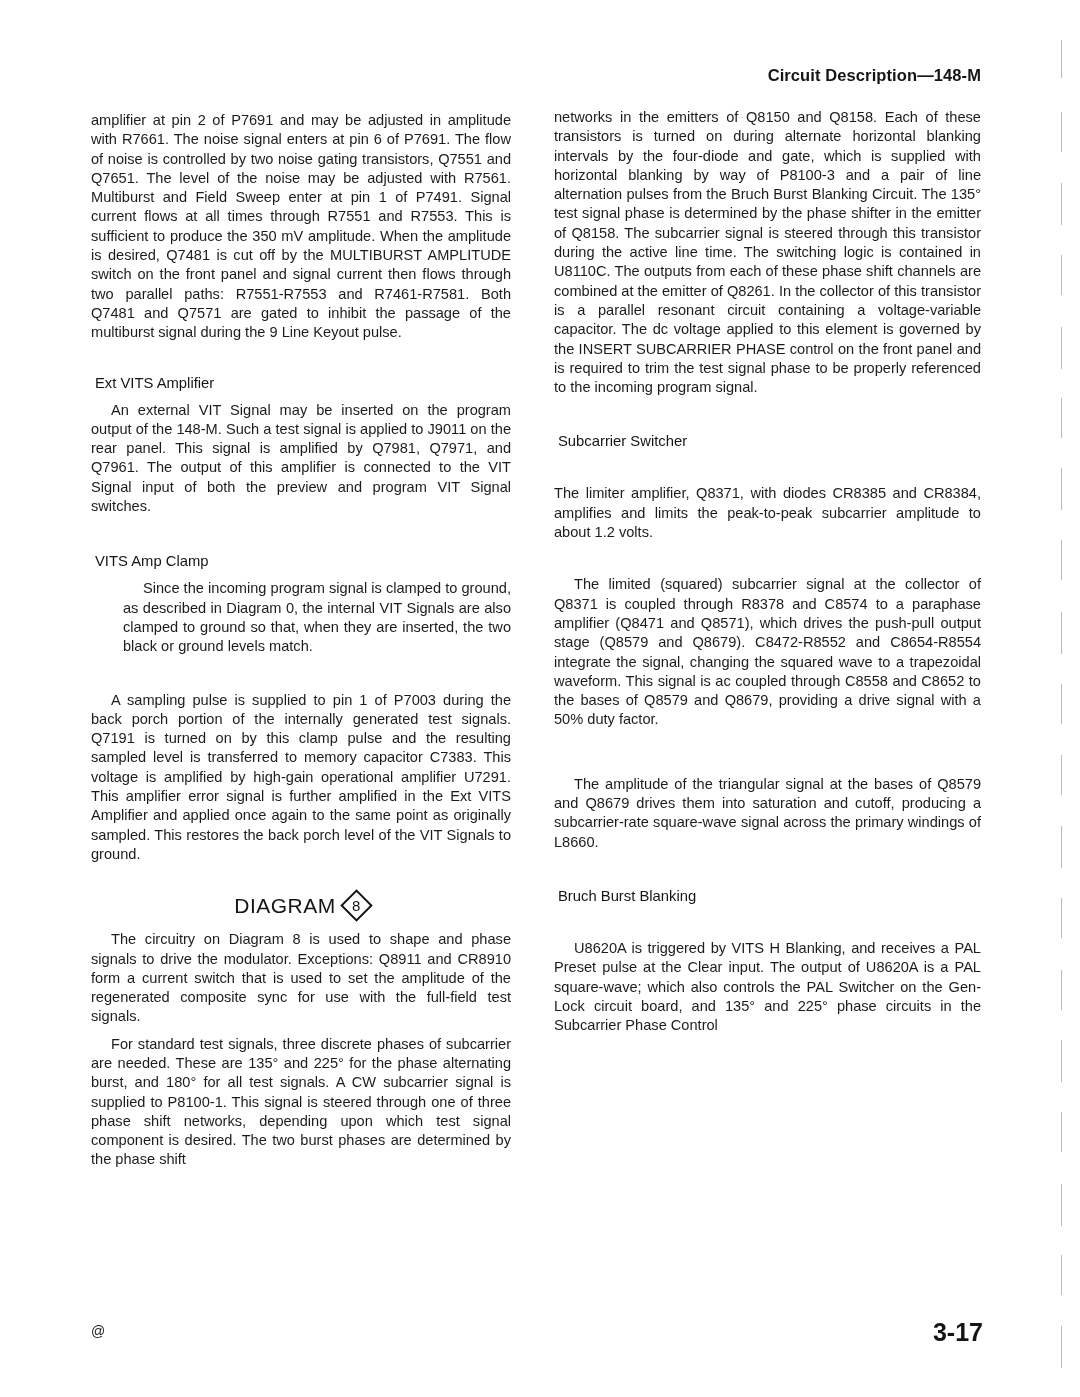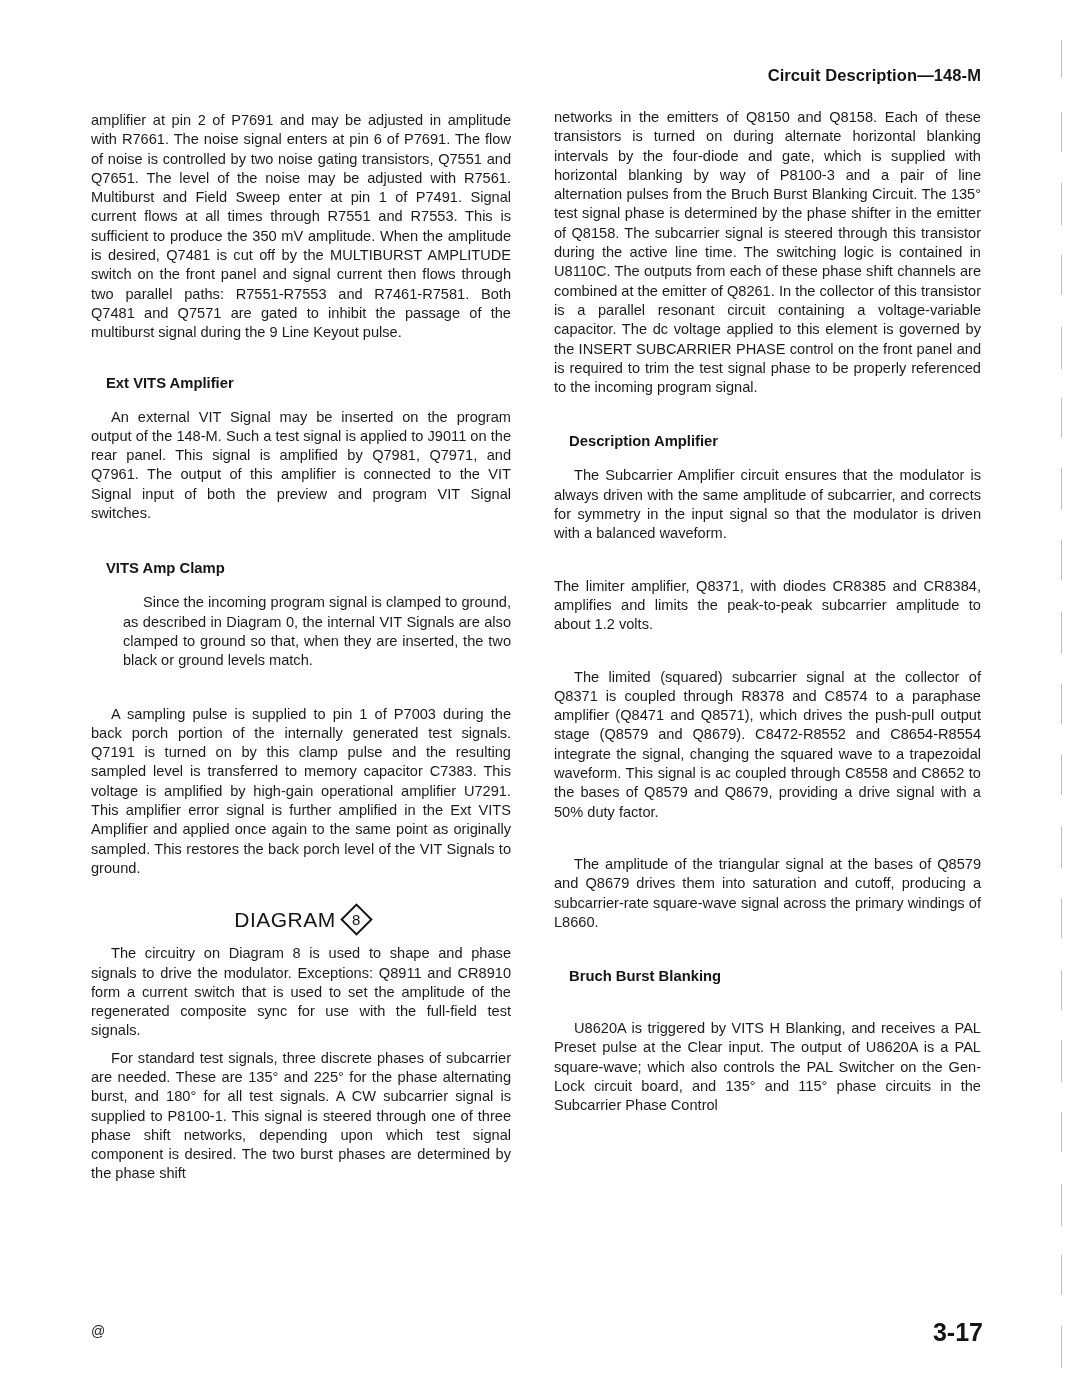--- a/index.html
+++ b/index.html
@@ -7,21 +7,21 @@
            font-family: "Liberation Sans", sans-serif; color: #1c1c1c; }
     .page { position: absolute; left: 16px; top: 0; width: 1080px; height: 1278px; }
     .running-head { position: absolute; right: 115px; top: 66px; font-weight: bold;
                     font-size: 16.5px; letter-spacing: 0.1px; color: #151515; }
     .col { position: absolute; }
     .col-left { left: 75px; top: 111px; width: 420px; }
     .col-right { left: 538px; top: 108px; width: 427px; }
     .para { margin: 0; font-size: 14.6px; line-height: 19.3px; text-align: justify;
             text-align-last: left; hyphens: manual; }
     .para.indent { text-indent: 20px; }
-    .heading { margin: 15px; font-weight: bold; font-size: 14.8px; line-height: 20px; color: #151515; }
+    .heading { margin: 4px; font-weight: normal; font-size: 14.8px; line-height: 20px; color: #151515; }
     .diagram-heading { text-align: center; font-weight: normal; font-size: 21px; letter-spacing: 0.5px;
                        line-height: 28px; margin: 0; color: #151515; }
     .diamond { display: inline-block; width: 19px; height: 19px; border: 2px solid #151515;
                transform: rotate(45deg); position: relative; vertical-align: middle;
                margin-left: 9px; margin-top: -5px; }
     .diamond span { position: absolute; left: 0; top: 0; width: 19px; height: 19px;
                     transform: rotate(-45deg); font-size: 15px; line-height: 19px; text-align: center; }
     .folio { position: absolute; right: 113px; top: 1318px; font-weight: bold; font-size: 25px; color: #151515; }
     .mark { position: absolute; left: 75px; top: 1323px; font-size: 14px; color: #222; }
     .scan-edge { position: absolute; left: 1045px; width: 1px; background: #bdbdbd; }
@@ -47,28 +47,27 @@
       <span>DIAGRAM</span><span class="diamond"><span>8</span></span>
     </h2>
     <p class="para indent" style="margin-top:10px;">The circuitry on Diagram 8 is used to shape and phase signals to drive the modulator. Exceptions: Q8911 and CR8910 form a current switch that is used to set the amplitude of the regenerated composite sync for use with the full-field test signals.</p>
 
     <p class="para indent" style="margin-top:8px;">For standard test signals, three discrete phases of subcarrier are needed. These are 135° and 225° for the phase alternating burst, and 180° for all test signals. A CW subcarrier signal is supplied to P8100-1. This signal is steered through one of three phase shift networks, depending upon which test signal component is desired. The two burst phases are determined by the phase shift</p>
   </div>
 
   <div class="col col-right">
     <p class="para">networks in the emitters of Q8150 and Q8158. Each of these transistors is turned on during alternate horizontal blanking intervals by the four-diode and gate, which is supplied with horizontal blanking by way of P8100-3 and a pair of line alternation pulses from the Bruch Burst Blanking Circuit. The 135° test signal phase is determined by the phase shifter in the emitter of Q8158. The subcarrier signal is steered through this transistor during the active line time. The switching logic is contained in U8110C. The outputs from each of these phase shift channels are combined at the emitter of Q8261. In the collector of this transistor is a parallel resonant circuit containing a voltage-variable capacitor. The dc voltage applied to this element is governed by the INSERT SUBCARRIER PHASE control on the front panel and is required to trim the test signal phase to be properly referenced to the incoming program signal.</p>
 
-    <h3 class="heading" style="margin-top:34px;">Description Amplifier</h3>
-    <p class="para indent" style="margin-top:8px;">The Subcarrier Amplifier circuit ensures that the modulator is always driven with the same amplitude of subcarrier, and corrects for symmetry in the input signal so that the modulator is driven with a balanced waveform.</p>
+    <h3 class="heading" style="margin-top:34px;">Subcarrier Switcher</h3>
     <p class="para" style="margin-top:33px;">The limiter amplifier, Q8371, with diodes CR8385 and CR8384, amplifies and limits the peak-to-peak subcarrier amplitude to about 1.2 volts.</p>
     <p class="para indent" style="margin-top:33px;">The limited (squared) subcarrier signal at the collector of Q8371 is coupled through R8378 and C8574 to a paraphase amplifier (Q8471 and Q8571), which drives the push-pull output stage (Q8579 and Q8679). C8472-R8552 and C8654-R8554 integrate the signal, changing the squared wave to a trapezoidal waveform. This signal is ac coupled through C8558 and C8652 to the bases of Q8579 and Q8679, providing a drive signal with a 50% duty factor.</p>
-    <p class="para indent" style="margin-top:33px;">The amplitude of the triangular signal at the bases of Q8579 and Q8679 drives them into saturation and cutoff, producing a subcarrier-rate square-wave signal across the primary windings of L8660.</p>
+    <p class="para indent" style="margin-top:45px;">The amplitude of the triangular signal at the bases of Q8579 and Q8679 drives them into saturation and cutoff, producing a subcarrier-rate square-wave signal across the primary windings of L8660.</p>
 
     <h3 class="heading" style="margin-top:34px;">Bruch Burst Blanking</h3>
-    <p class="para indent" style="margin-top:33px;">U8620A is triggered by VITS H Blanking, and receives a PAL Preset pulse at the Clear input. The output of U8620A is a PAL square-wave; which also controls the PAL Switcher on the Gen-Lock circuit board, and 135° and 115° phase circuits in the Subcarrier Phase Control</p>
+    <p class="para indent" style="margin-top:33px;">U8620A is triggered by VITS H Blanking, and receives a PAL Preset pulse at the Clear input. The output of U8620A is a PAL square-wave; which also controls the PAL Switcher on the Gen-Lock circuit board, and 135° and 225° phase circuits in the Subcarrier Phase Control</p>
   </div>
 
   <div class="mark">@</div>
   <div class="folio">3-17</div>
 
   <div class="scan-edge" style="top:40px;height:38px;"></div>
   <div class="scan-edge" style="top:112px;height:40px;"></div>
   <div class="scan-edge" style="top:183px;height:42px;"></div>
   <div class="scan-edge" style="top:255px;height:40px;"></div>
   <div class="scan-edge" style="top:327px;height:42px;"></div>

